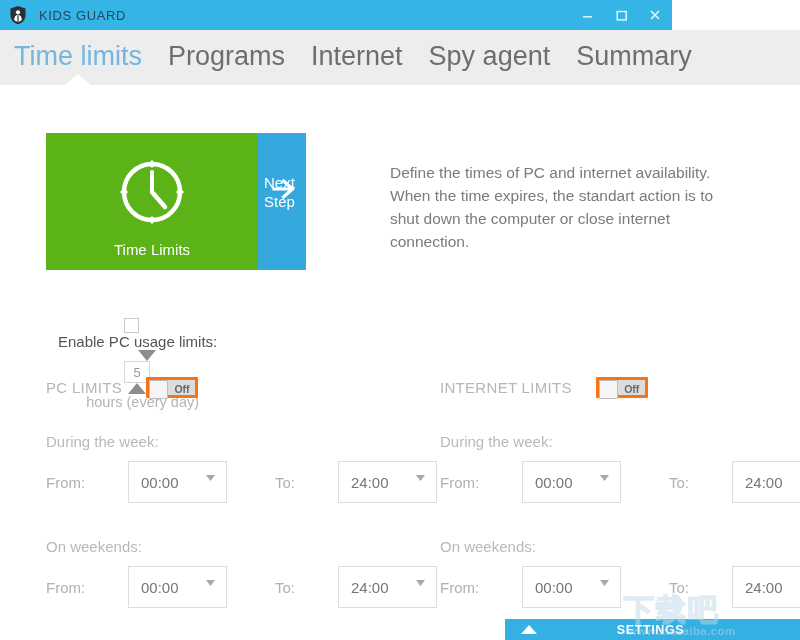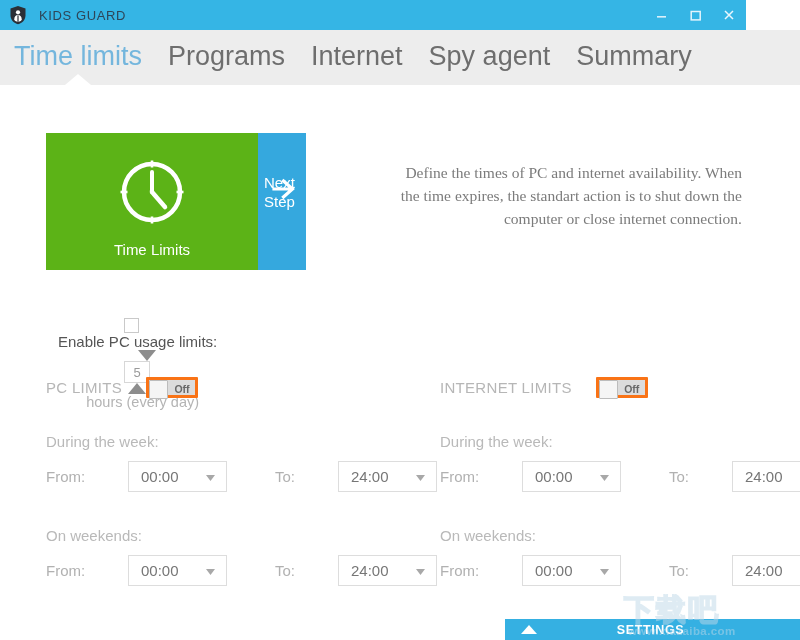--- a/index.html
+++ b/index.html
@@ -19,21 +19,21 @@
     width: 800px;
     height: 640px;
     background: #ffffff;
     overflow: hidden;
   }
 
   
   .titlebar {
     position: absolute;
     left: 0; top: 0;
-    width: 746px; height: 30px;
+    width: 672px; height: 30px;
     background: #35b5e5;
     display: flex;
     align-items: center;
   }
   .app-icon {
     width: 20px; height: 20px;
     margin-left: 8px;
     position: relative;
     flex: 0 0 auto;
   }
@@ -141,22 +141,21 @@
   }
 
   
   .description {
     position: absolute;
     left: 390px; top: 161px;
     width: 352px;
     font-size: 15.5px;
     line-height: 23px;
     color: #7b7b7b;
-    font-family: Liberation Serif, serif;
-    text-align: right;
+    font-family: Liberation Sans, sans-serif;
   }
 
   
   .enable-row {
     position: absolute;
     left: 46px; top: 318px;
     display: flex;
     align-items: center;
     flex-direction: column;
   }
@@ -255,21 +254,21 @@
     gap: 32px;
   }
   .time-lbl {
     font-size: 15px;
     color: #b1b1b1;
     font-family: "Liberation Sans", sans-serif;
   }
   .time-lbl.from { width: 50px; }
   .time-lbl.to { margin-left: 16px; width: 31px; }
   .select {
-    width: 99px; height: 31px;
+    width: 99px; height: 42px;
     border: 1px solid #dddddd;
     background: #ffffff;
     box-sizing: border-box;
     position: relative;
     display: flex;
     align-items: center;
   }
   .select-value {
     margin-left: 12px;
     font-size: 15px;

